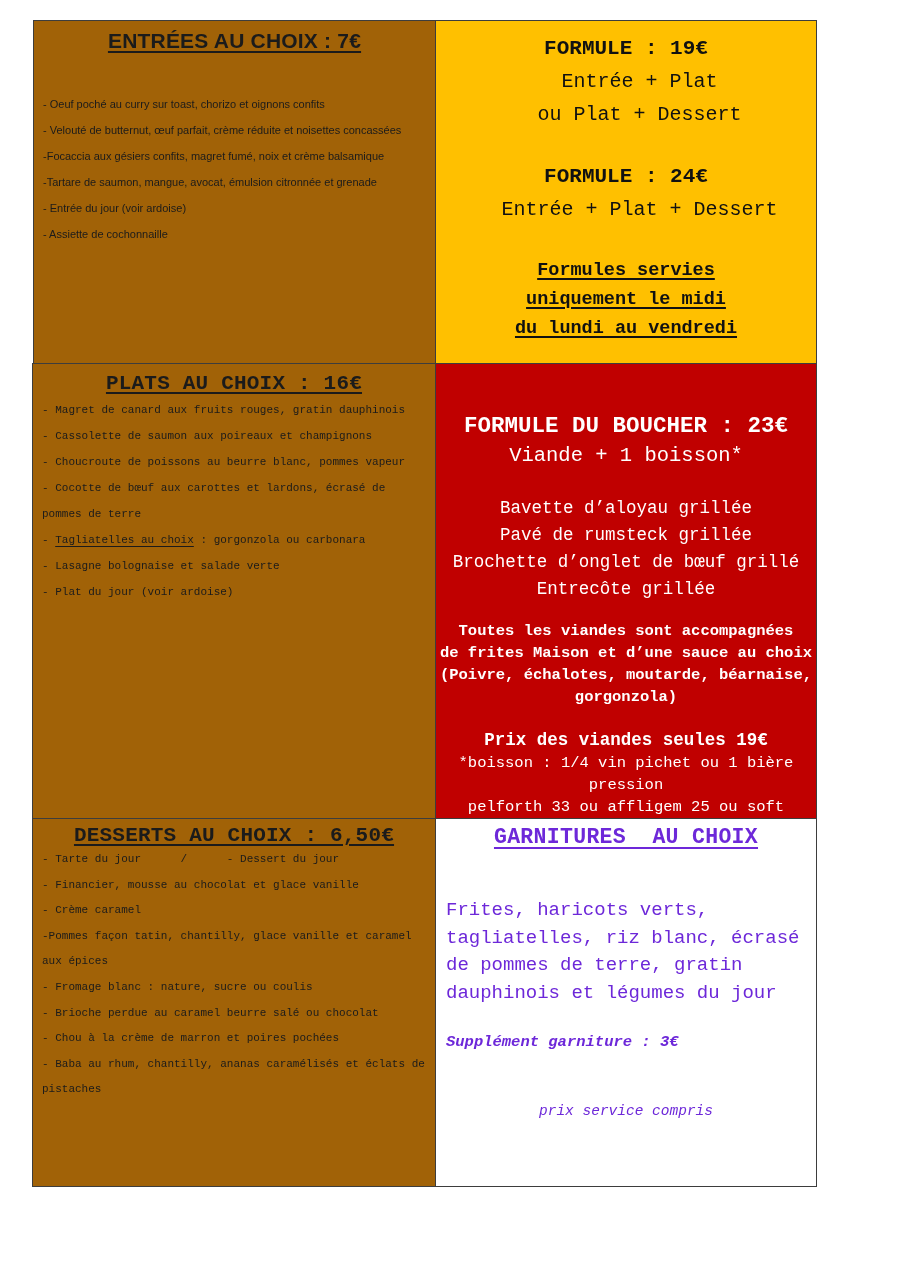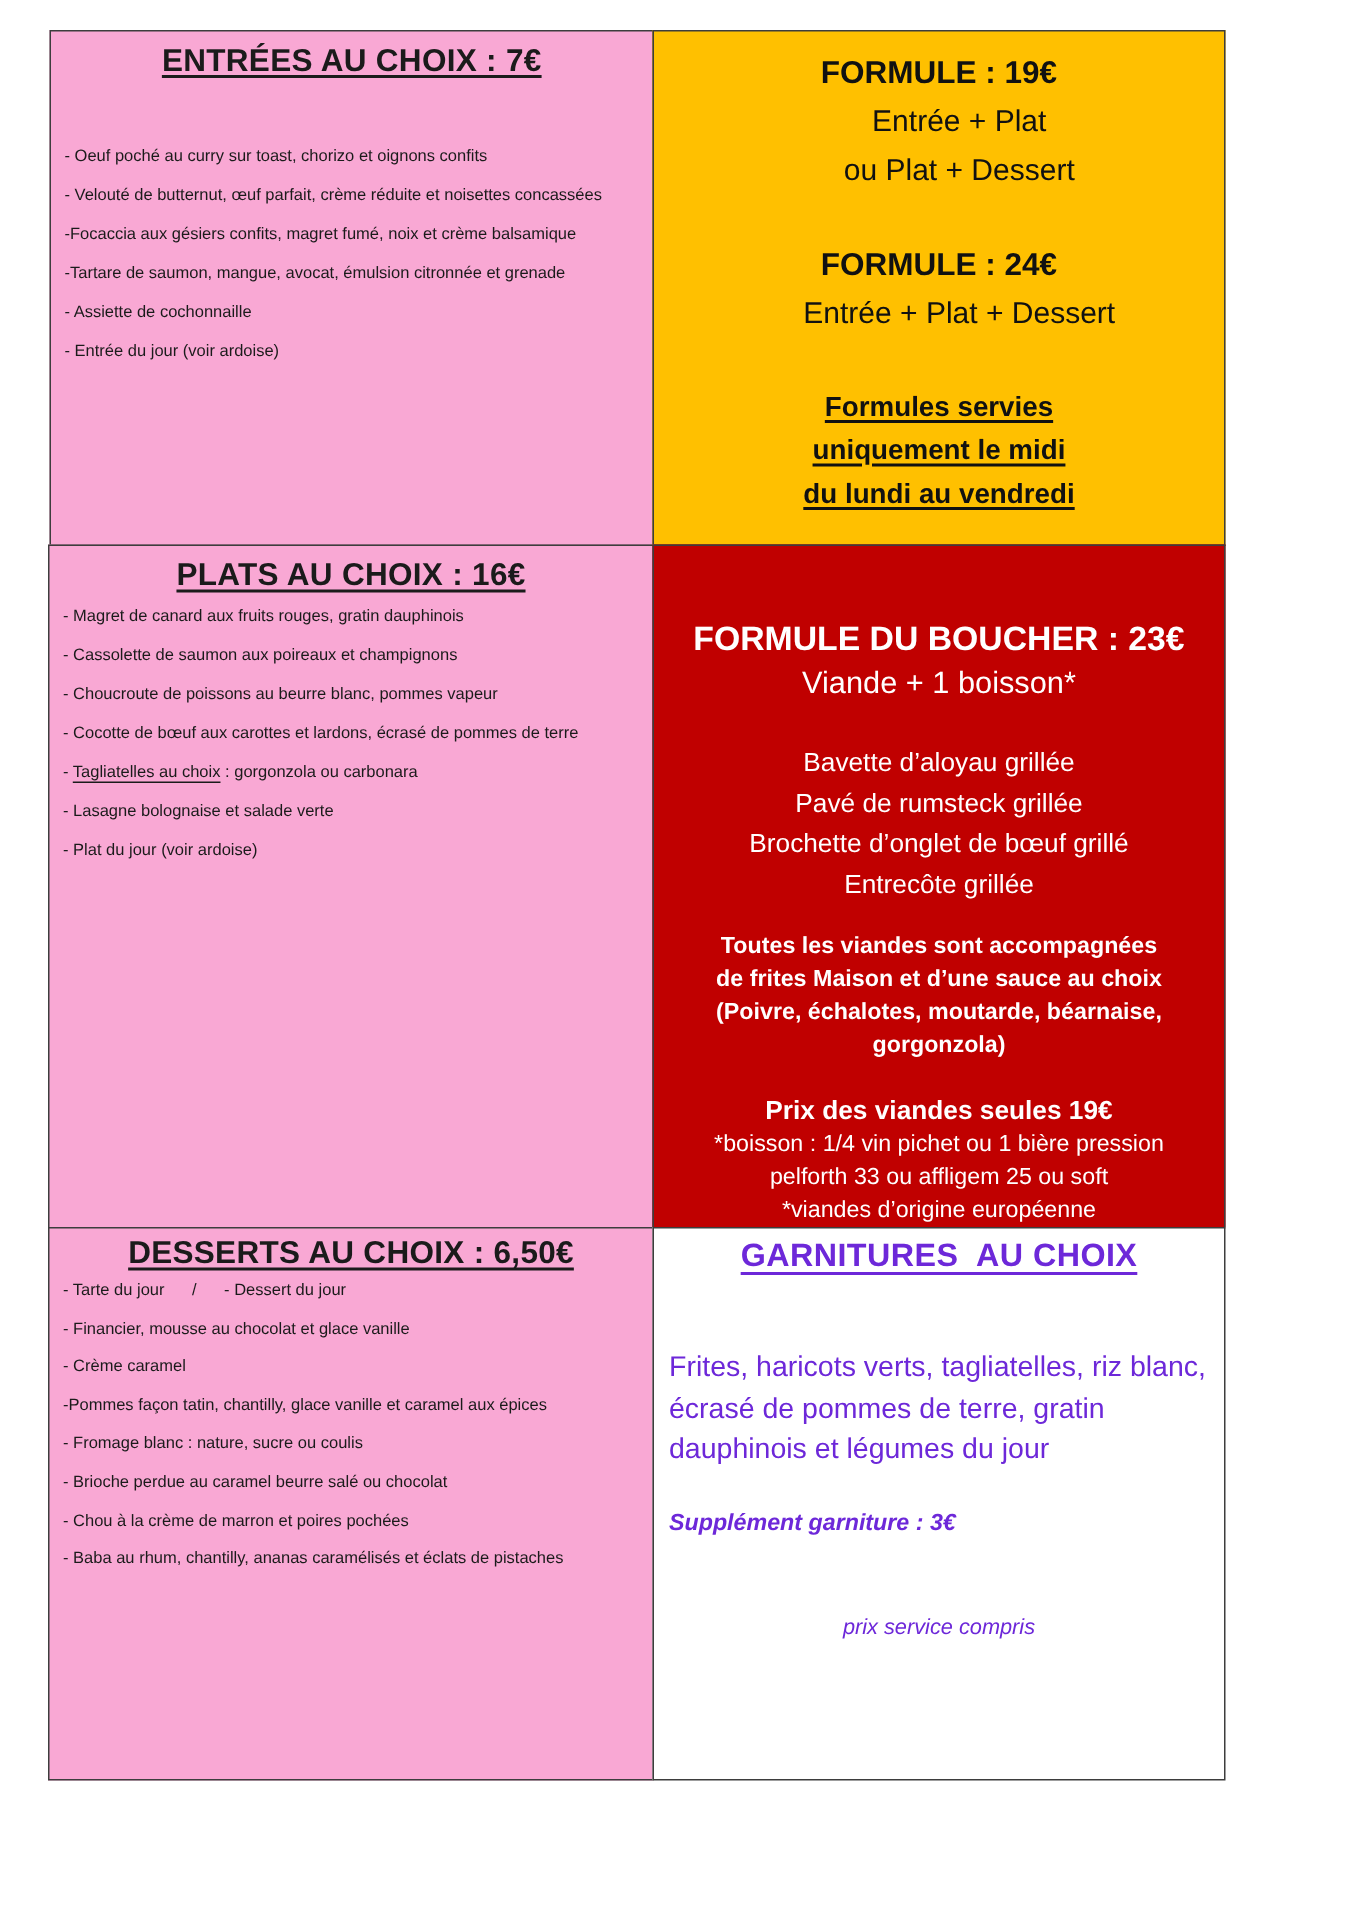--- a/index.html
+++ b/index.html
@@ -5,25 +5,25 @@
   html,body{margin:0;padding:0;}
   body{
     width:899px;height:1272px;background:#ffffff;position:relative;
     font-family:"Liberation Sans", sans-serif;color:#1b1b1b;overflow:hidden;
   }
   .menu-table{
     position:absolute;left:33px;top:20px;width:784px;height:1167px;
     display:grid;grid-template-columns:403px 381px;grid-template-rows:344px 455px 368px;
   }
   .cell{border:1.5px solid #3d3d3d;box-sizing:border-box;overflow:hidden;}
-  .cell + .cell{margin-left:-1px;}
+  .cell + .cell{margin-left:-1px;font-family:Liberation Mono, monospace;}
   .row2,.row3{margin-top:-1px;}
 
   
-  .white-cell{background:#f9a8d4;padding:5px 9px 4px 9px;}
+  .white-cell{background:#a16207;padding:5px 9px 4px 9px;}
   .sec-title{
     text-align:center;font-weight:bold;font-size:21px;letter-spacing:.2px;
     text-decoration:underline;text-decoration-thickness:2px;text-underline-offset:3px;
     padding-top:3px;
   }
   ul.items{list-style:none;margin:0;padding:0;font-size:11px;line-height:26px;}
   ul.items li{white-space:pre-wrap;}
   .entrees-gap{height:38px;}
   .desserts .sec-title{padding-top:0;}
   .desserts ul.items{line-height:25.6px;}
@@ -65,22 +65,22 @@
 <div class="menu-table">
 
   <div class="cell white-cell row1 entrees">
     <div class="sec-title">ENTRÉES AU CHOIX : 7€</div>
     <div class="entrees-gap"></div>
     <ul class="items">
       <li>- Oeuf poché au curry sur toast, chorizo et oignons confits</li>
       <li>- Velouté de butternut, œuf parfait, crème réduite et noisettes concassées</li>
       <li>-Focaccia aux gésiers confits, magret fumé, noix et crème balsamique</li>
       <li>-Tartare de saumon, mangue, avocat, émulsion citronnée et grenade</li>
+      <li>- Entrée du jour (voir ardoise)</li>
       <li>- Assiette de cochonnaille</li>
-      <li>- Entrée du jour (voir ardoise)</li>
     </ul>
   </div>
 
   <div class="cell yellow-cell row1">
     <div class="formule-title">FORMULE : 19€</div>
     <div class="formule-line">Entrée + Plat</div>
     <div class="formule-line">ou Plat + Dessert</div>
     <div class="formule-gap"></div>
     <div class="formule-title">FORMULE : 24€</div>
     <div class="formule-line">Entrée + Plat + Dessert</div>

